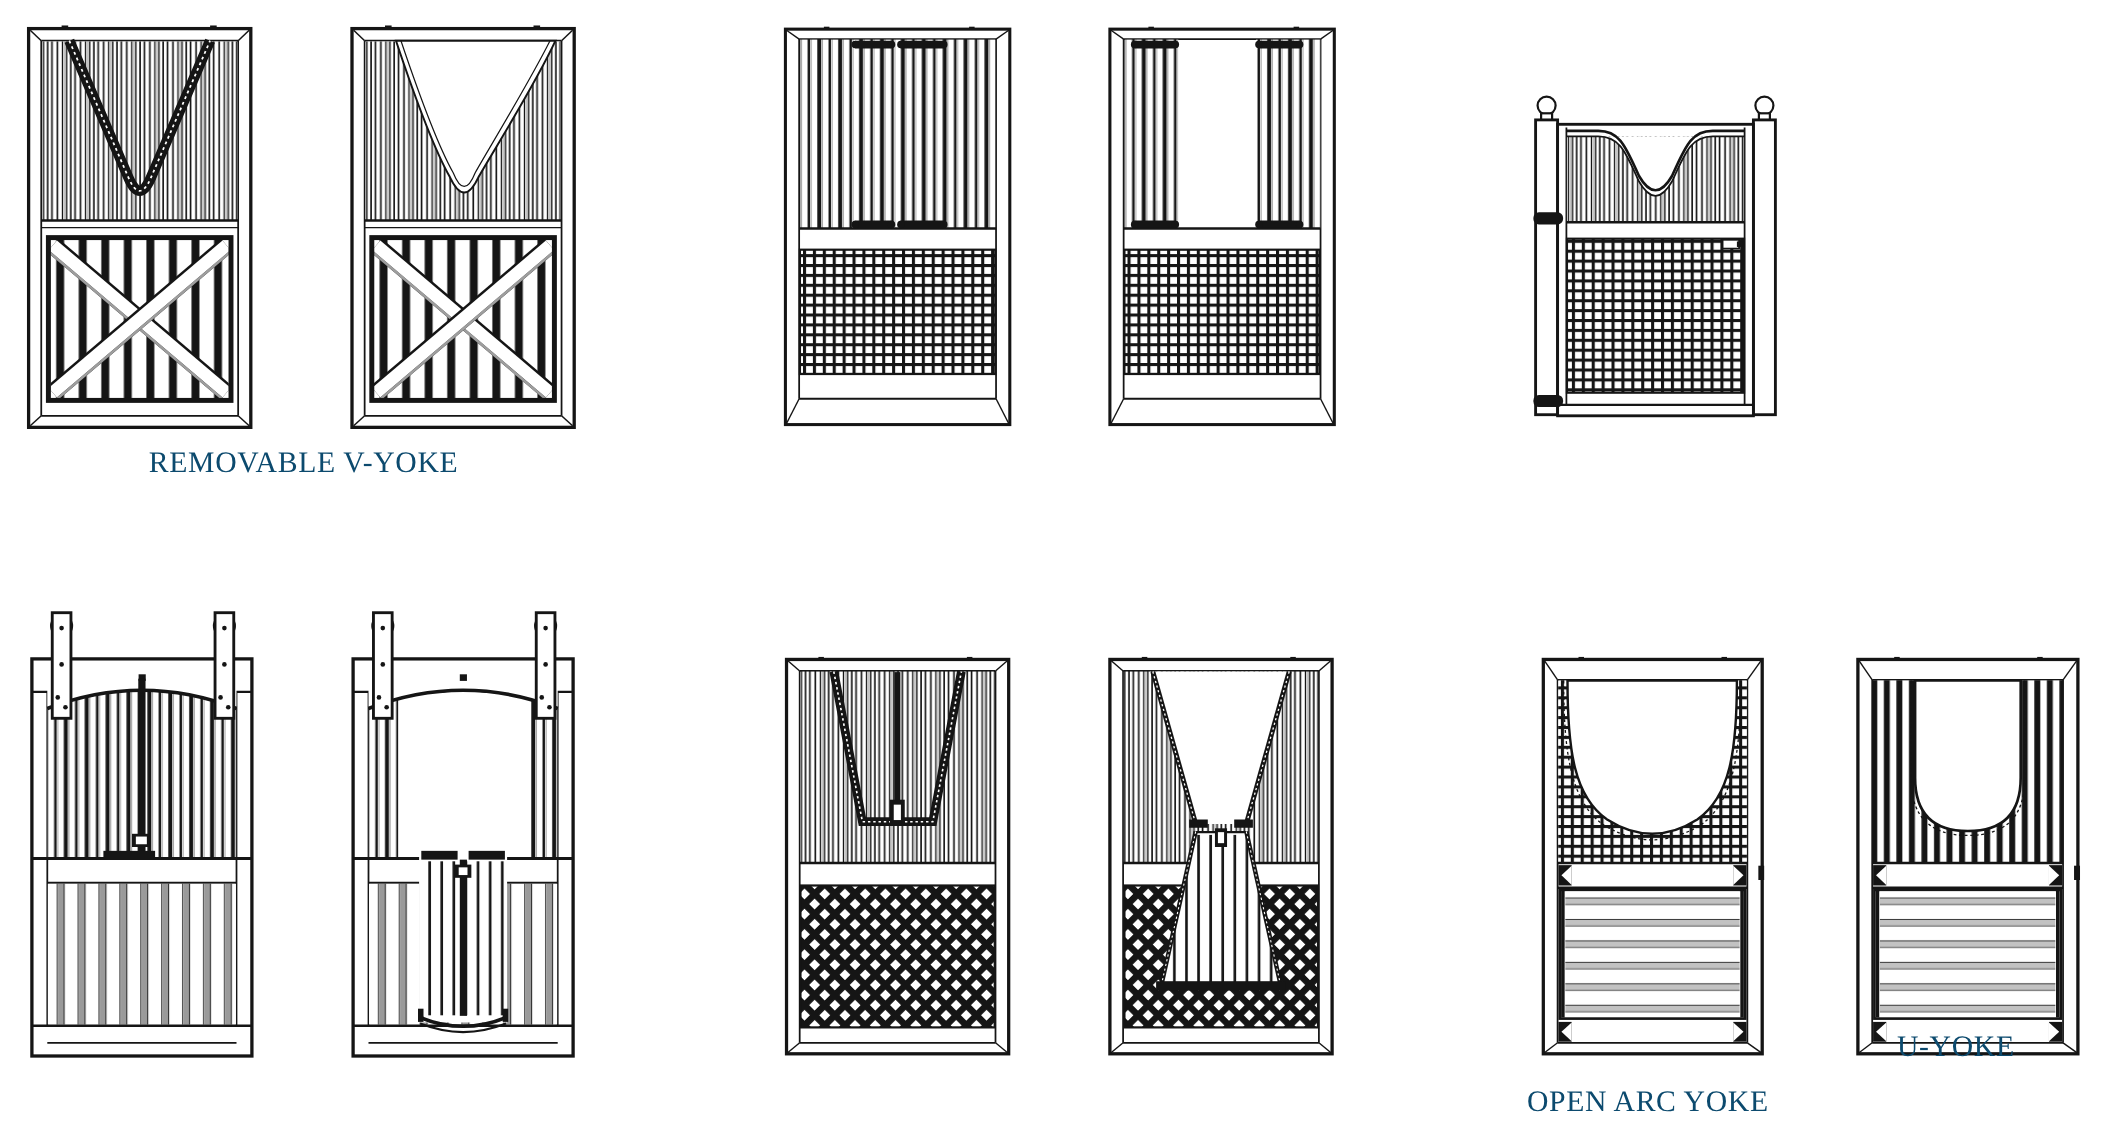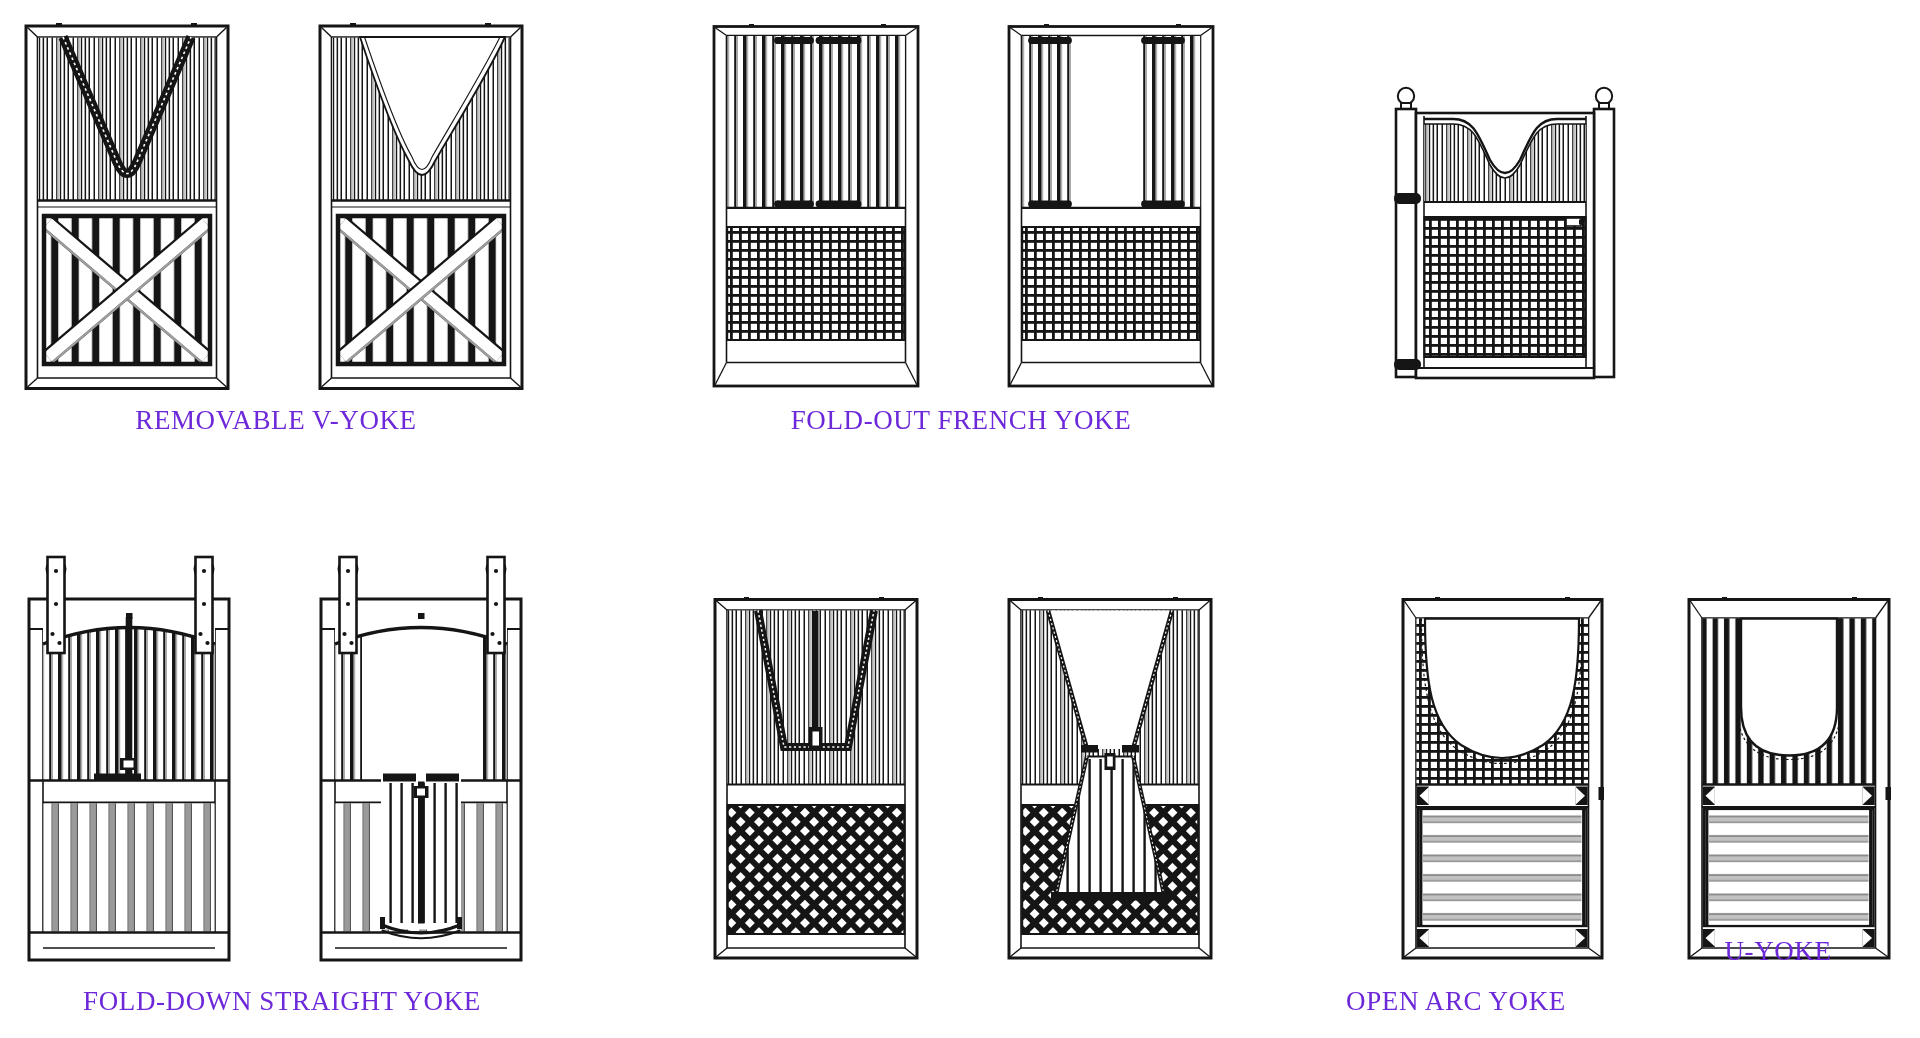--- a/index.html
+++ b/index.html
@@ -1,20 +1,20 @@
 <!DOCTYPE html>
 <html><head>
 <meta charset="utf-8">
 <style>
   html,body{margin:0;padding:0;background:#fff;}
   #canvas{position:relative;width:1920px;height:1038px;background:#fff;overflow:hidden;
           font-family:"Liberation Serif",serif;}
   .fig{position:absolute;}
   .lbl{position:absolute;transform:translateX(-50%);white-space:nowrap;
-       font-family:"Liberation Serif",serif;font-size:27px;letter-spacing:.6px;color:#6d28d9;}
+       font-family:"Liberation Serif",serif;font-size:27px;letter-spacing:.6px;color:#0c4a6e;}
 </style>
 </head>
 <body>
 
 <div id="canvas">
 
 <svg width="0" height="0" style="position:absolute" aria-hidden="true">
 <defs>
   <pattern id="pSlat" width="21" height="12" patternUnits="userSpaceOnUse">
     <rect width="21" height="12" fill="#fff"></rect>
@@ -477,18 +477,16 @@
   <g>
     <rect x="15.8" y="332" width="12" height="18" fill="#151515"></rect>
     <path d="M 27.8,332.5 L 18.5,341 L 27.8,349.5 Z" fill="#fff"></path>
     <rect x="175.7" y="332" width="12" height="18" fill="#151515"></rect>
     <path d="M 175.7,332.5 L 185,341 L 175.7,349.5 Z" fill="#fff"></path>
   </g>
   <rect x="198.5" y="190" width="5.5" height="13" fill="#151515"></rect>
 </svg>
 
 <div class="lbl" style="left:276px;top:405px">REMOVABLE V-YOKE</div>
-<div class="lbl" style="left:961px;top:405px">FOLD-OUT FRENCH YOKE</div>
-<div class="lbl" style="left:282px;top:986px">FOLD-DOWN STRAIGHT YOKE</div>
-<div class="lbl" style="left:1456px;top:986px">OPEN ARC YOKE</div>
+<div class="lbl" style="left:1498px;top:986px">OPEN ARC YOKE</div>
 <div class="lbl" style="left:1778px;top:936px">U-YOKE</div>
 
 </div>
 
 </body></html>

